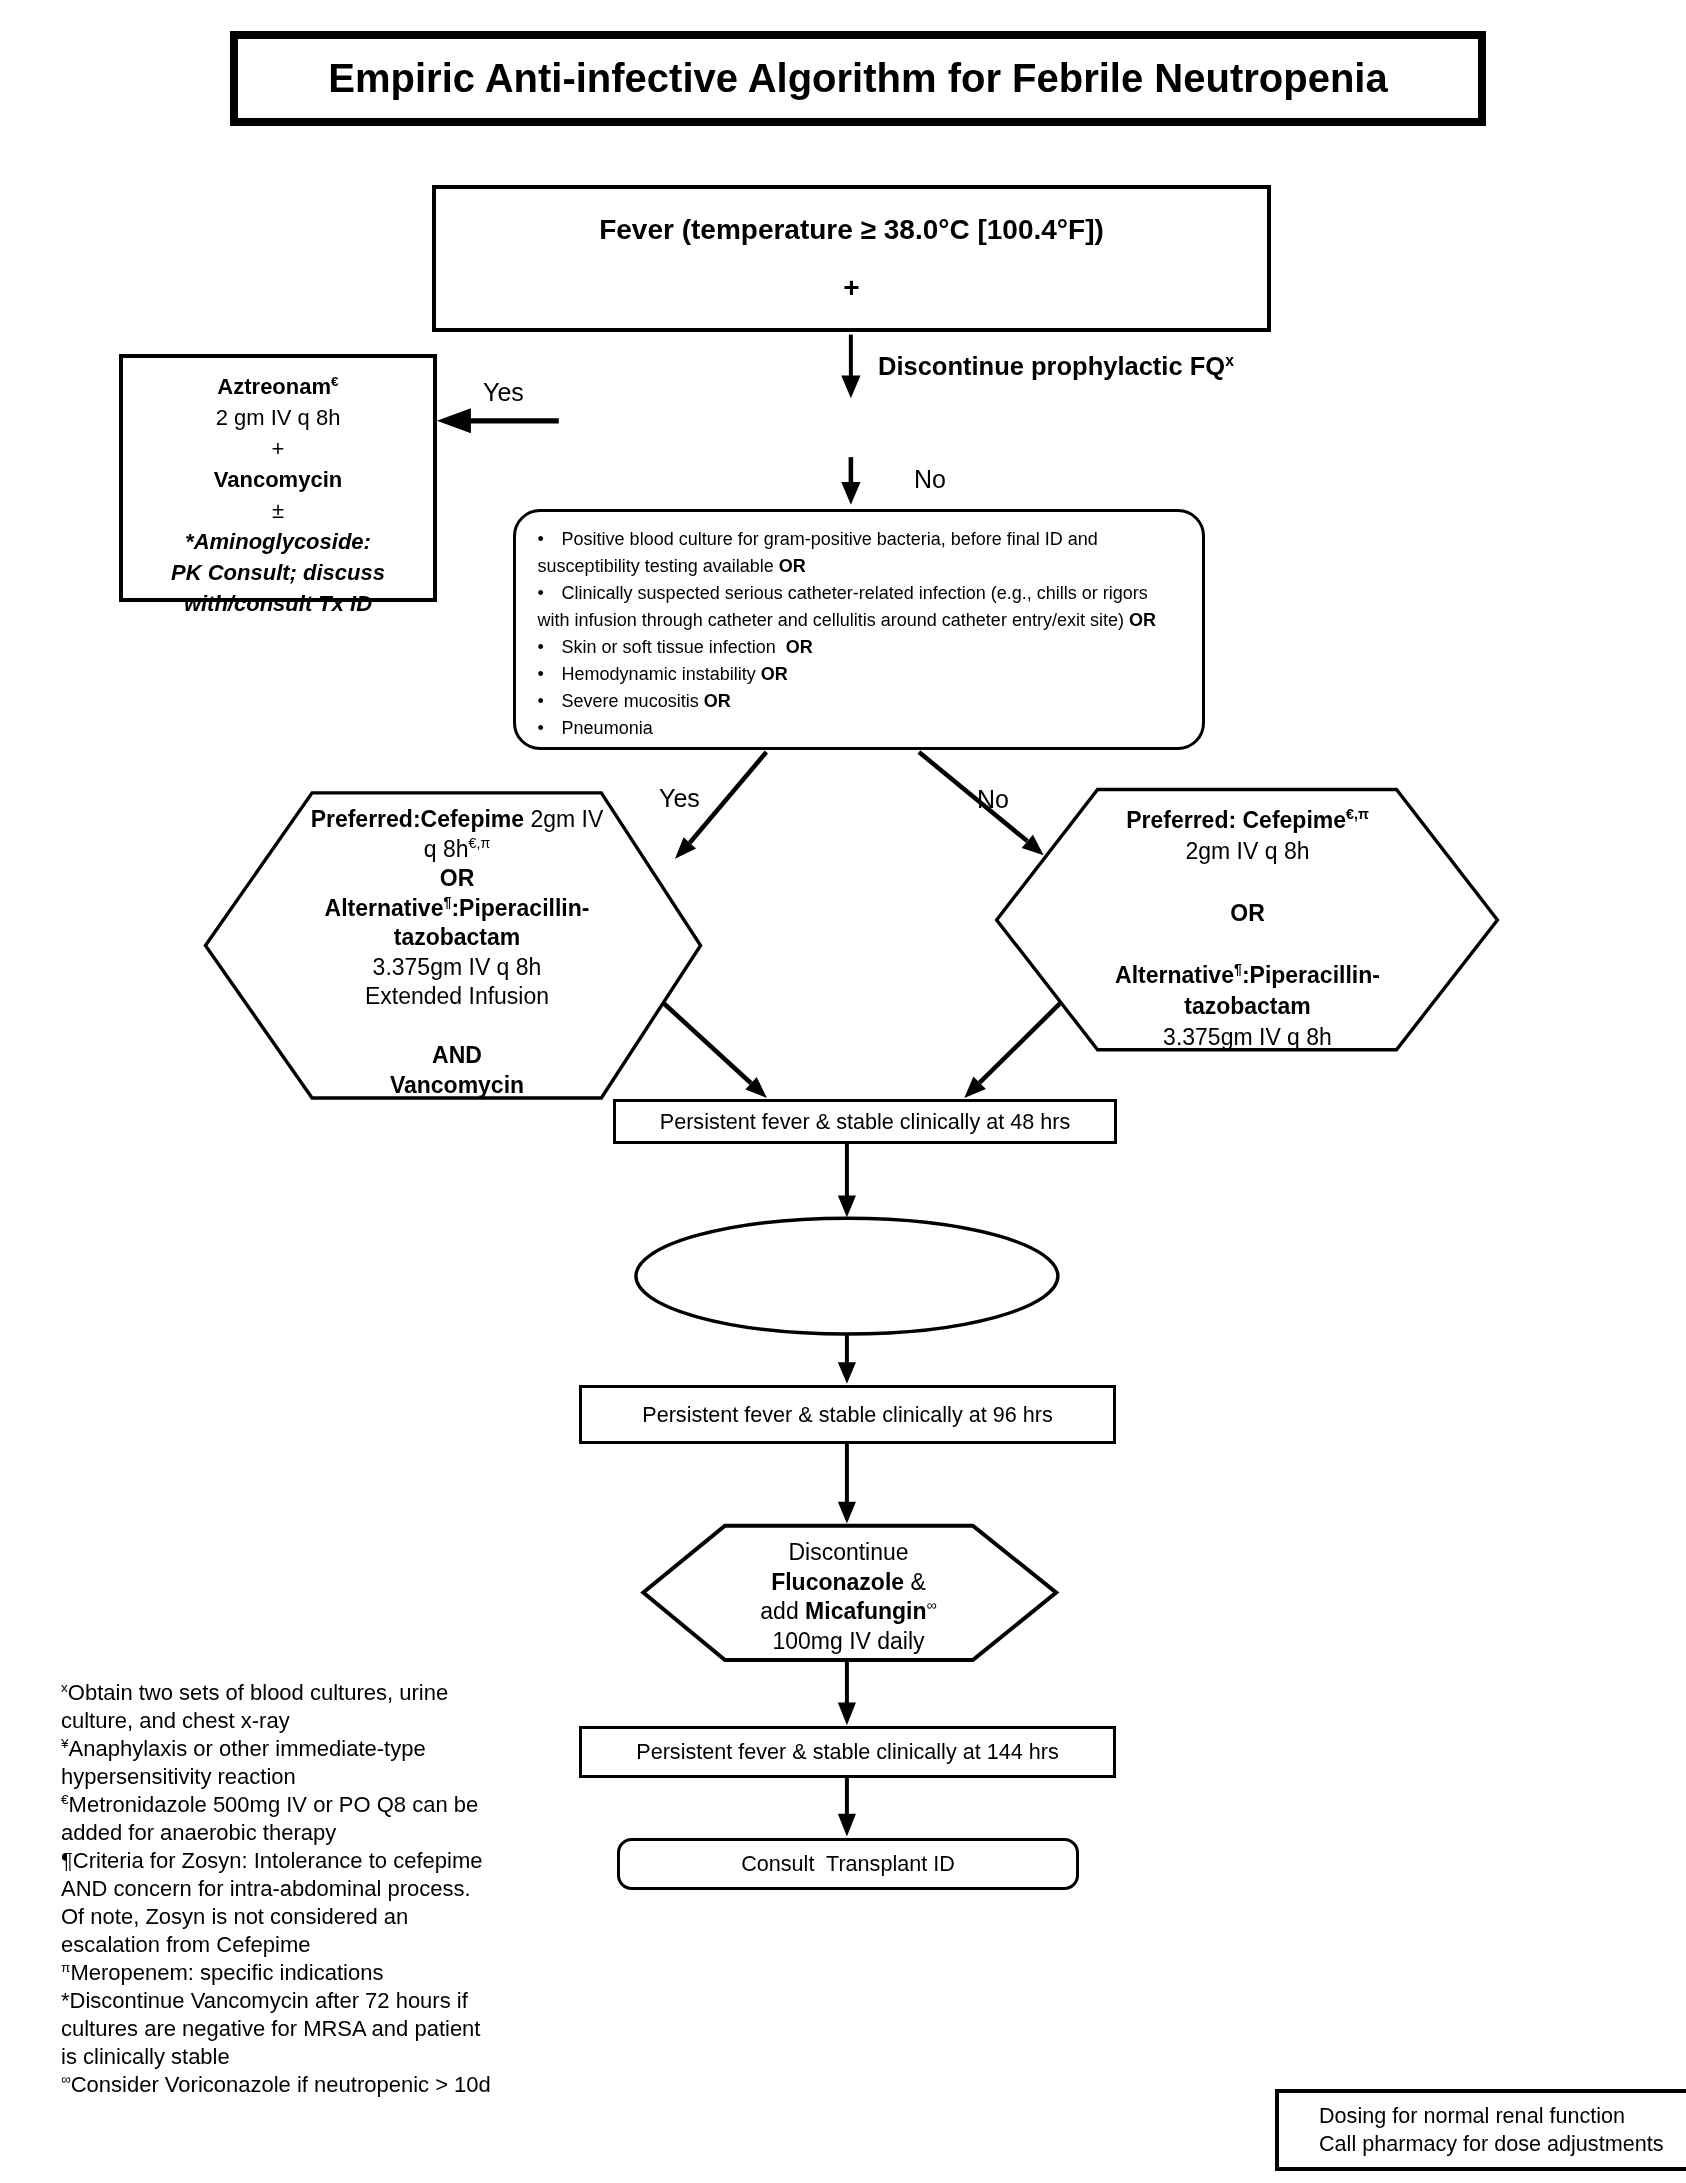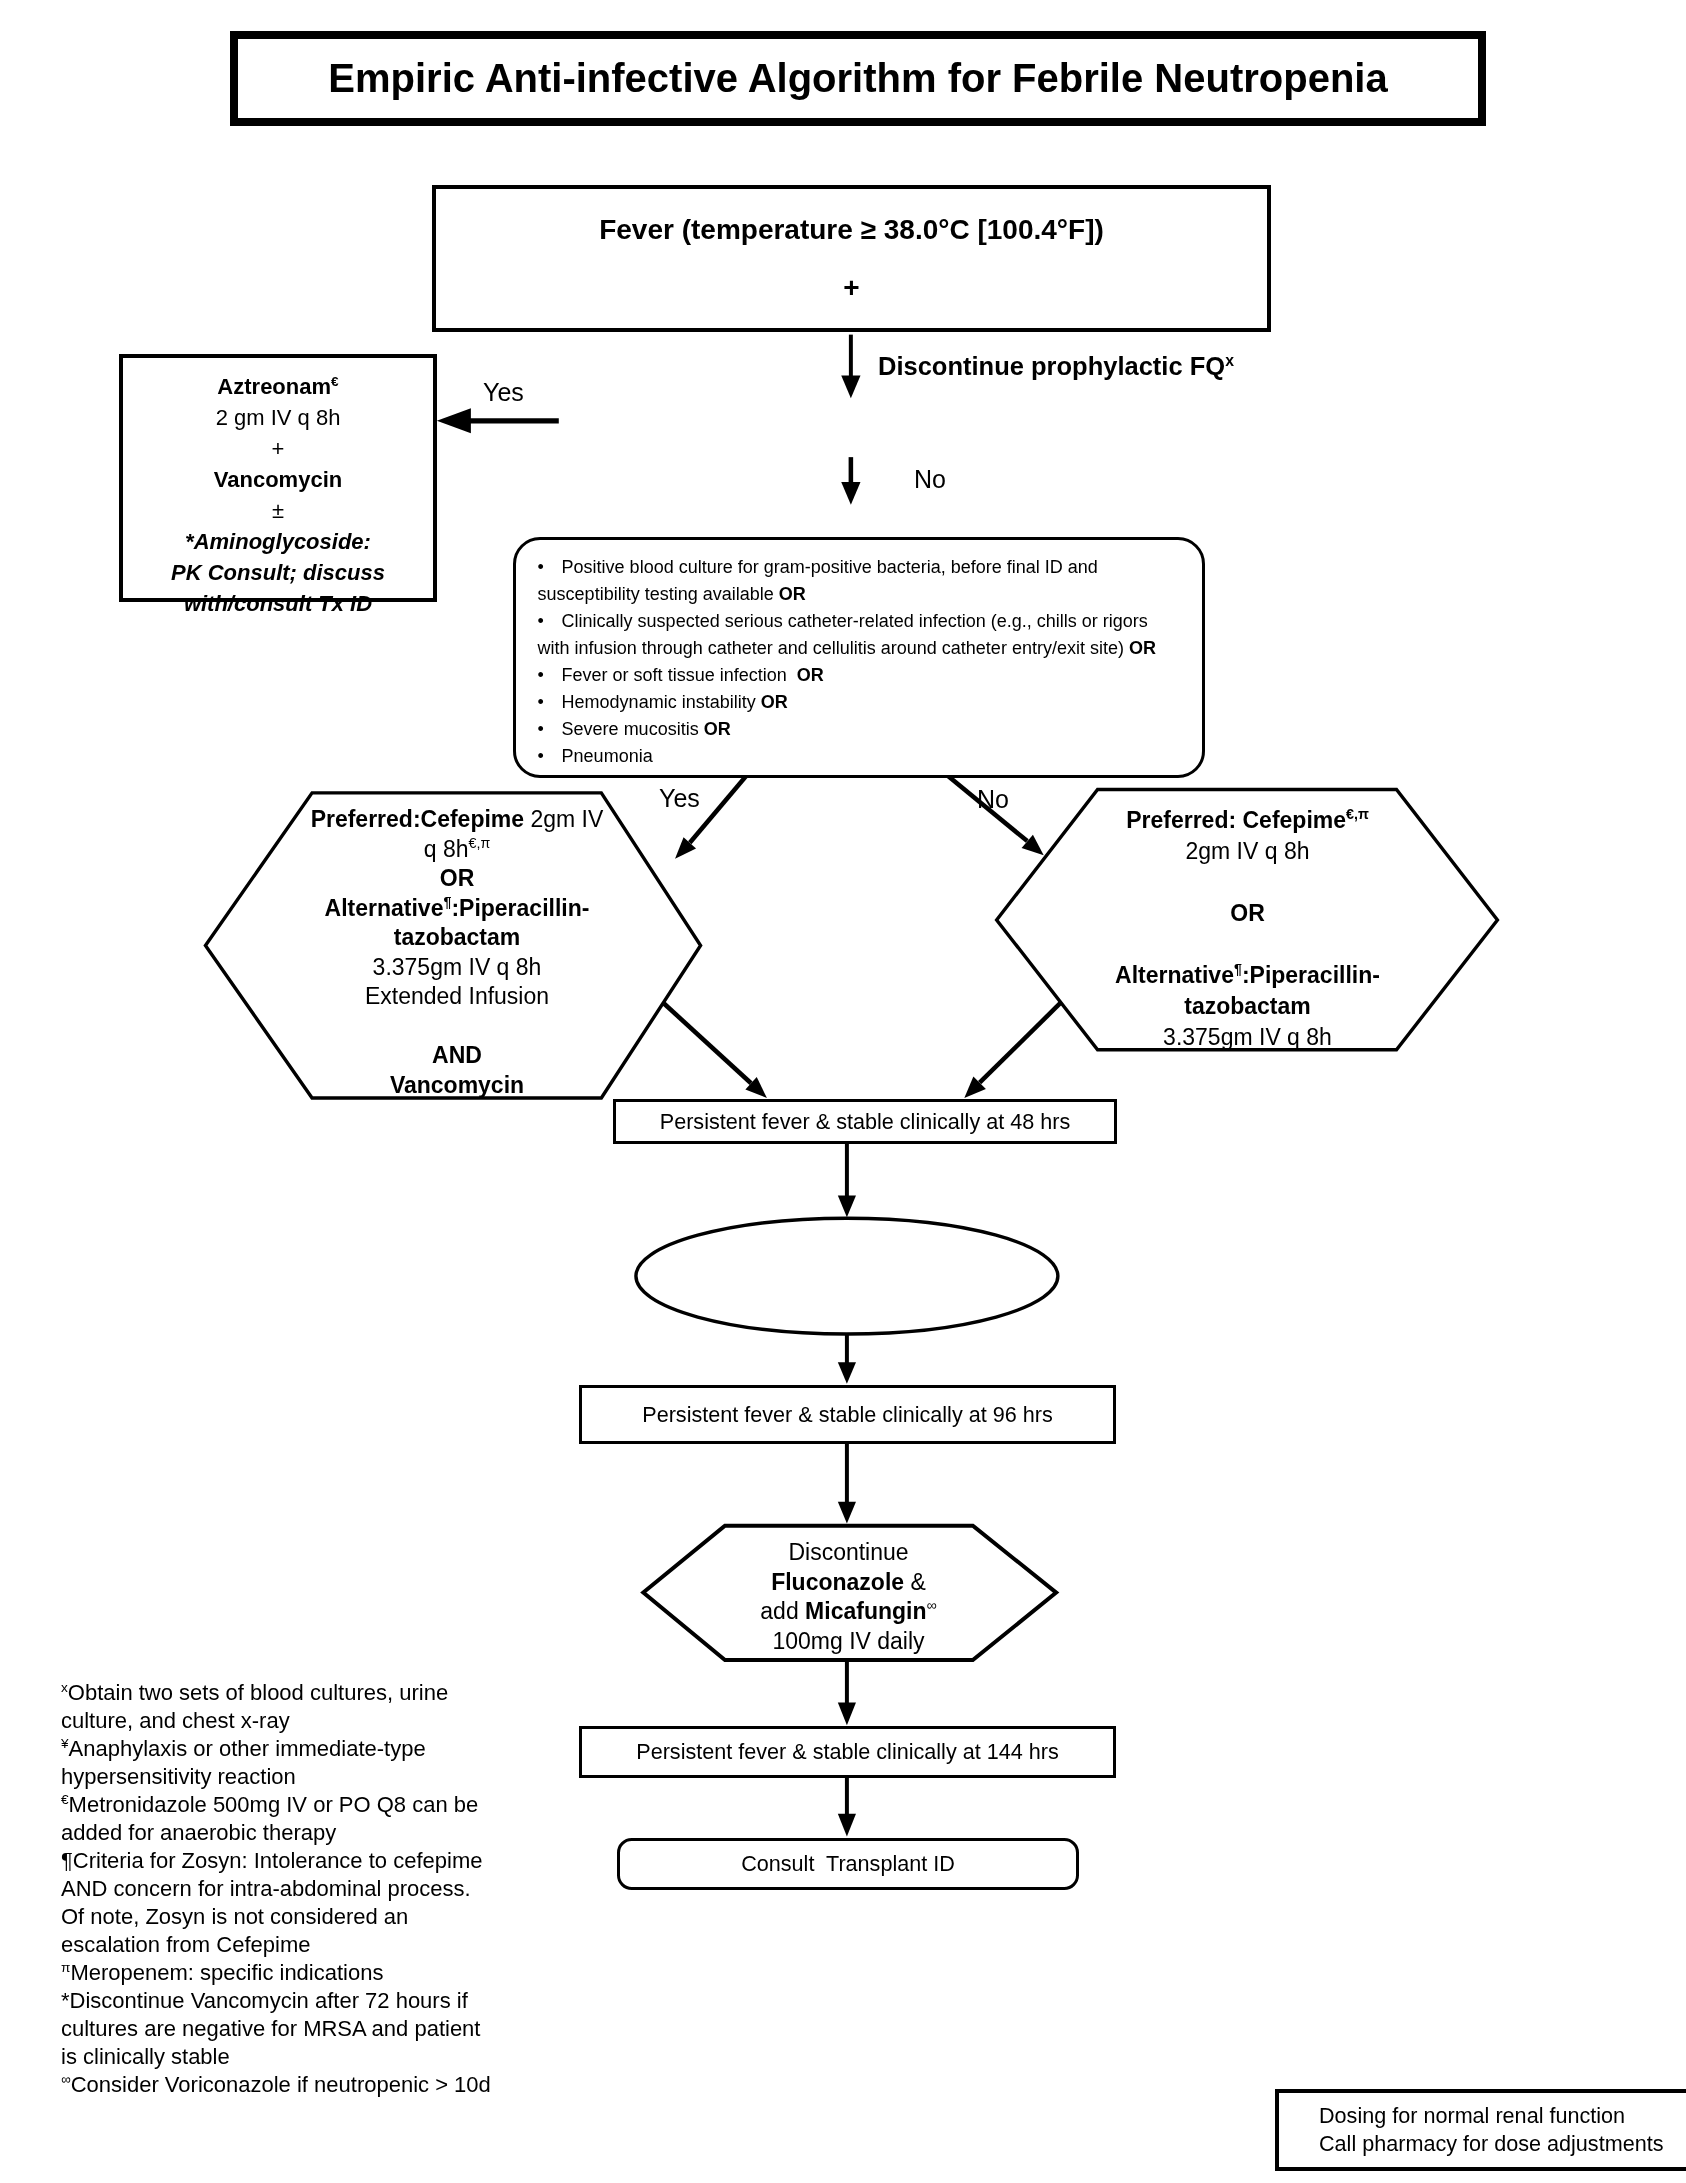--- a/index.html
+++ b/index.html
@@ -20,21 +20,21 @@
   .i { font-style:italic; }
   sup { font-size:0.62em; line-height:0; vertical-align:super; }
   .blt { display:inline-block; width:24px; }
   
   .title-box { border-width:8px; font-size:40px; font-weight:bold; }
   .fever-box { border-width:4px; font-size:28px; line-height:35px; }
   .fq-label { font-size:25.5px; font-weight:bold; }
   .yn { font-size:25px; }
   .allergy-box { font-size:21px; }
   .azt-box { border-width:4.5px; font-size:22px; line-height:31px; padding-top:12.5px; }
-  .crit-box { border-radius:27px; font-size:18px; line-height:27px; padding:13.6px 16px 0 21.6px;margin-top:28px; }
+  .crit-box { border-radius:27px; font-size:18px; line-height:27px; padding:13.6px 16px 0 21.6px; }
   .hex-text { font-size:23px; line-height:29.5px; background:transparent; }
   .stage-box { font-size:21.6px; }
   .ell-text { font-size:23px; line-height:32px; background:transparent; }
   .flu-text { font-size:23px; line-height:29.5px; background:transparent; }
   .consult-box { border-radius:14.7px; font-size:21.6px; }
   .footnotes { font-size:22px; line-height:28px; }
   .dosing-box { border-width:4px; font-size:21.6px; line-height:28px; justify-content:center; align-items:flex-start; padding-left:20.4px; }
 </style>
 </head>
 <body>
@@ -125,21 +125,21 @@
       <div class="rl"><span class="b i">*Aminoglycoside:</span></div>
       <div class="rl"><span class="b i">PK Consult; discuss</span></div>
       <div class="rl"><span class="b i">with/consult Tx ID</span></div>
     </div>
 
   <div class="abs node box crit-box" style="left:513px; top:509px; width:692px; height:241px;">
       <div class="rl"><span class="blt">•</span><span>Positive blood culture for gram-positive bacteria, before final ID and</span></div>
       <div class="rl"><span>susceptibility testing available </span><span class="b">OR</span></div>
       <div class="rl"><span class="blt">•</span><span>Clinically suspected serious catheter-related infection (e.g., chills or rigors</span></div>
       <div class="rl"><span>with infusion through catheter and cellulitis around catheter entry/exit site) </span><span class="b">OR</span></div>
-      <div class="rl"><span class="blt">•</span><span>Fever or soft tissue infection  </span><span class="b">OR</span></div>
+      <div class="rl"><span class="blt">•</span><span>Skin or soft tissue infection  </span><span class="b">OR</span></div>
       <div class="rl"><span class="blt">•</span><span>Hemodynamic instability </span><span class="b">OR</span></div>
       <div class="rl"><span class="blt">•</span><span>Severe mucositis </span><span class="b">OR</span></div>
       <div class="rl"><span class="blt">•</span><span>Pneumonia</span></div>
     </div>
 
   <div class="abs node yn" style="left:659px; top:784px;">Yes</div>
   <div class="abs node yn" style="left:977px; top:785px;">No</div>
 
   <div class="abs node hex-text ctr" style="left:267px; top:805px; width:380px;">
       <div class="rl"><span class="b">Preferred:Cefepime</span><span> 2gm IV</span></div>

